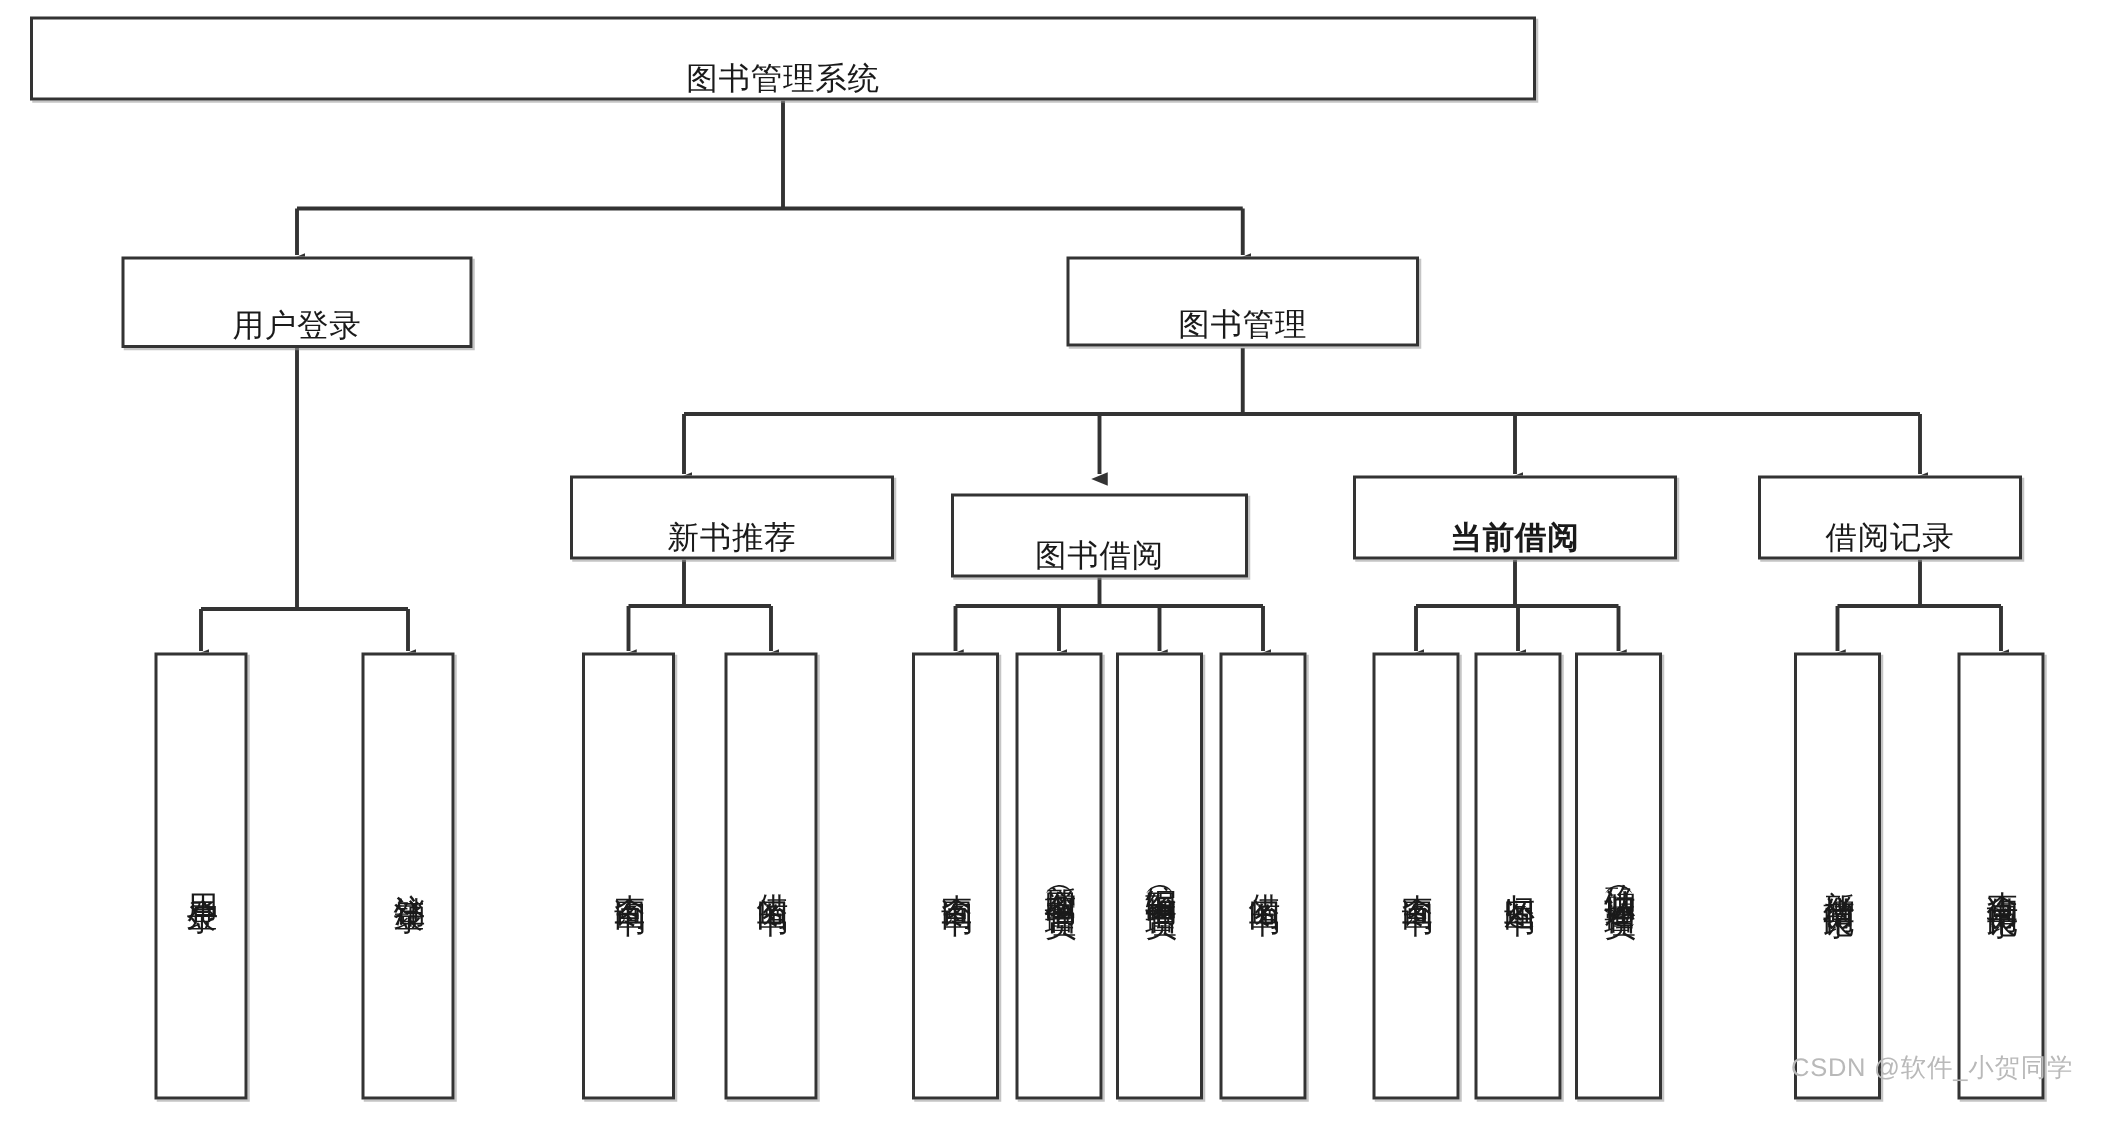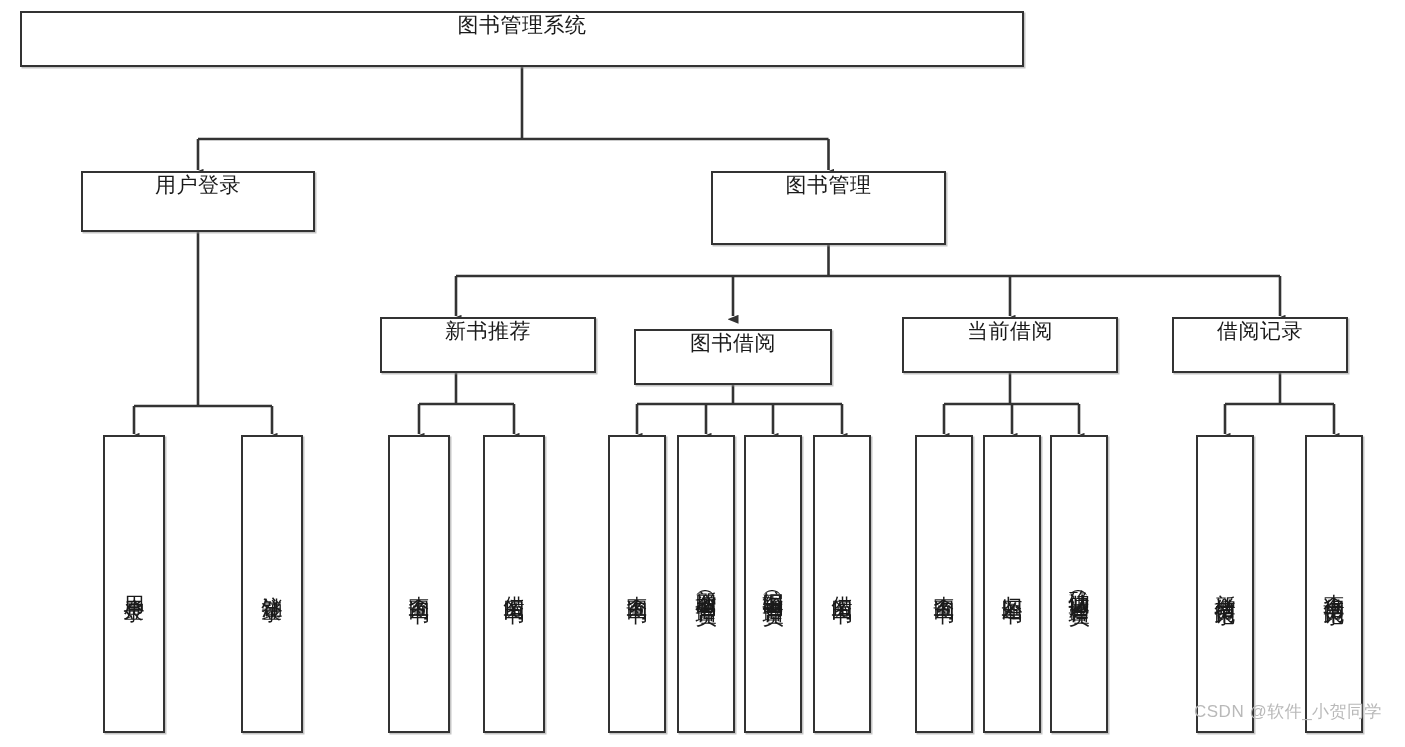--- a/index.html
+++ b/index.html
@@ -24,21 +24,21 @@
     width: 1405px;
     height: 747px;
     pointer-events: none;
   }
   .node {
     position: absolute;
     box-sizing: border-box;
     background: #ffffff;
     border: 2px solid #333333;
     display: flex;
-    align-items: flex-start;
+    align-items: flex-end;
     justify-content: center;
     box-shadow: 1.5px 1.5px 0 0 rgba(150,150,150,0.55);
   }
   .node .label {
     color: #1a1a1a;
     text-align: center;
     line-height: 1.12;
     white-space: nowrap;
   }
   .node.horiz .label {
@@ -113,30 +113,30 @@
       </g>
   </svg>
 
   <div id="node-layer">
       <div class="node horiz" style="left: 20px; top: 11px; width: 1004px; height: 56px;">
         <div class="label">图书管理系统</div>
       </div>
       <div class="node horiz" style="left: 81px; top: 171px; width: 234px; height: 61px;">
         <div class="label">用户登录</div>
       </div>
-      <div class="node horiz" style="left: 711px; top: 171px; width: 235px; height: 74px;">
+      <div class="node horiz" style="left: 711px; top: 171px; width: 235px; height: 60px;">
         <div class="label">图书管理</div>
       </div>
       <div class="node horiz" style="left: 380px; top: 317px; width: 216px; height: 56px;">
         <div class="label">新书推荐</div>
       </div>
       <div class="node horiz" style="left: 634px; top: 329px; width: 198px; height: 56px;">
         <div class="label">图书借阅</div>
       </div>
-      <div class="node horiz" style="left: 902px; top: 317px; width: 216px; height: 56px;">
+      <div class="node horiz" style="left: 902px; top: 317px; width: 216px; height: 56px; font-weight: bold;">
         <div class="label">当前借阅</div>
       </div>
       <div class="node horiz" style="left: 1172px; top: 317px; width: 176px; height: 56px;">
         <div class="label">借阅记录</div>
       </div>
       <div class="node vert" style="left: 103px; top: 435px; width: 62px; height: 298px;">
         <div class="label">用户登录</div>
       </div>
       <div class="node vert" style="left: 241px; top: 435px; width: 62px; height: 298px;">
         <div class="label">注销登录</div>

